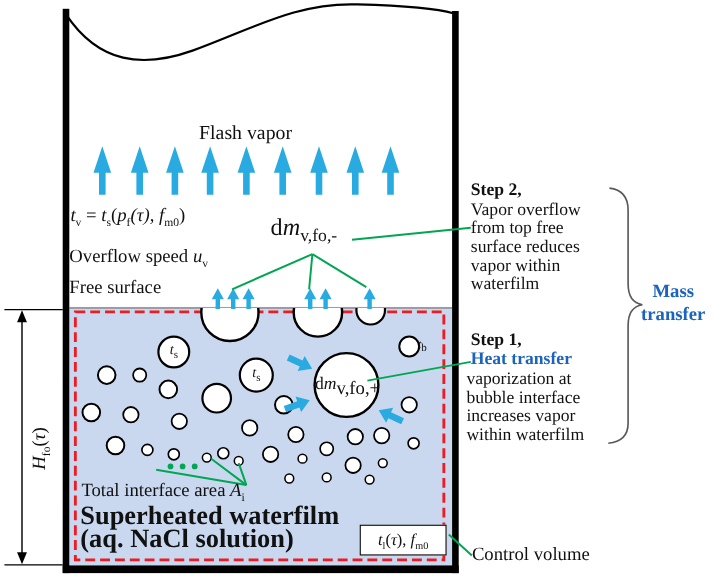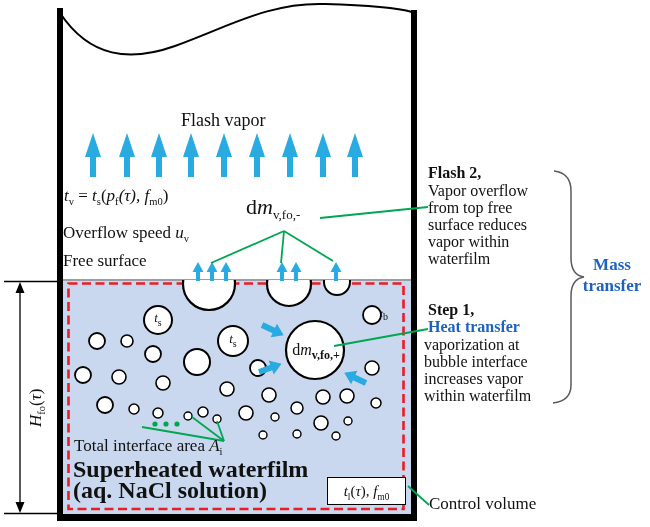--- a/index.html
+++ b/index.html
@@ -8,23 +8,23 @@
     font-family:"Liberation Serif","DejaVu Serif",serif;color:#111111;
   }
   .stage svg{position:absolute;left:0;top:0;}
   .txt{position:absolute;white-space:nowrap;font-size:17px;line-height:1.15;}
   .pre{white-space:pre-line;}
   .it{font-style:italic;}
   sub{font-size:0.62em;line-height:0;}
   .bold{font-weight:bold;}
   .blue{color:#1B63BE;}
   .dmM{font-size:22px;}
-  .dmM sub{font-size:13px;text-align:center;}
+  .dmM sub{font-size:16px;text-align:center;}
   .dmP{font-size:16px;}
-  .dmP sub{font-size:12px;font-weight:bold;}
+  .dmP sub{font-size:17px;}
   .bubLbl{font-size:13px;text-align:center;}
   .bubLbl sub{font-size:10px;}
   .stepTitle{font-size:16px;font-weight:bold;}
   .stepBody{font-size:16px;line-height:17px;}
   .massLbl{font-size:17px;font-weight:bold;text-align:center;line-height:21px;}
   .stateBox{
     position:absolute;left:327px;top:477px;width:77px;height:26px;
     background:#ffffff;border:1.4px solid #000;display:flex;align-items:center;justify-content:center;
     font-size:15px;
   }
@@ -171,21 +171,21 @@
 
   <div class="txt pre bold" style="left:73px;top:459px;font-size:24px;line-height:21px;"><span class="pre">Superheated waterfilm
 (aq. NaCl solution)</span></div>
 
   <div class="stateBox">
       <span><span class="it">t</span><sub>l</sub><span>(</span><span class="it">τ</span><span>), </span><span class="it">f</span><sub>m0</sub></span>
     </div>
 
   <div class="txt" style="left:429px;top:494px;"><span>Control volume</span></div>
 
-  <div class="txt stepTitle" style="left:428px;top:164px;"><span>Flash 2,</span></div>
+  <div class="txt stepTitle" style="left:428px;top:164px;"><span>Step 2,</span></div>
   <div class="txt stepBody pre" style="left:428px;top:182px;"><span class="pre">Vapor overflow
 from top free
 surface reduces
 vapor within
 waterfilm</span></div>
 
   <div class="txt stepTitle" style="left:428px;top:301px;"><span>Step 1,</span></div>
   <div class="txt stepTitle blue" style="left:428px;top:318px;"><span>Heat transfer</span></div>
   <div class="txt stepBody pre" style="left:424px;top:336px;"><span class="pre">vaporization at
 bubble interface

